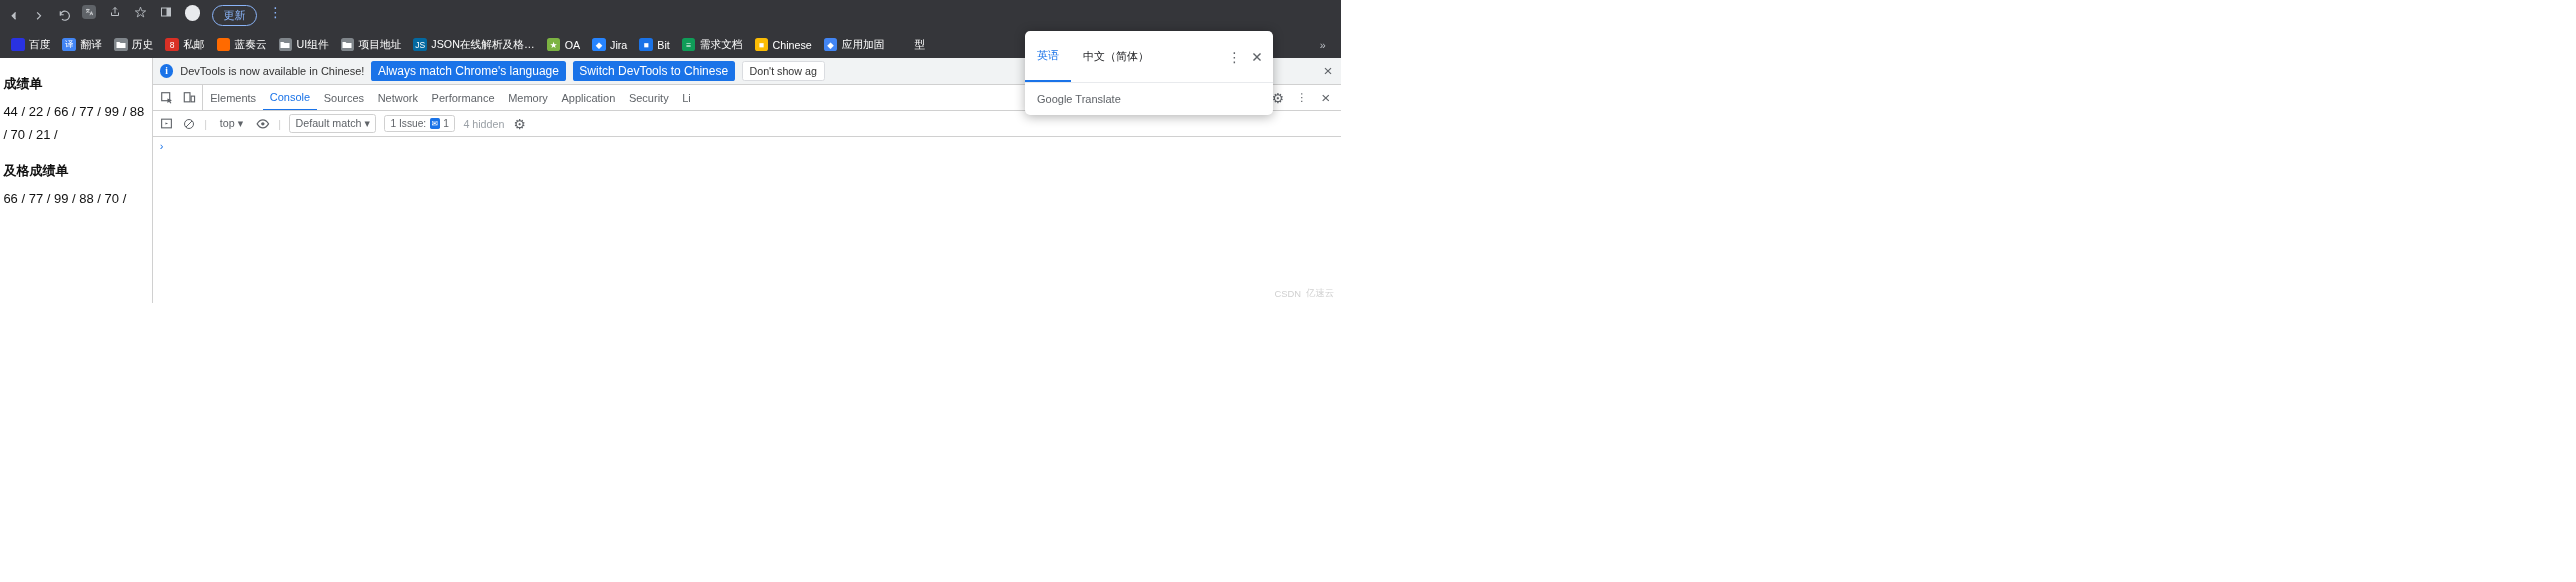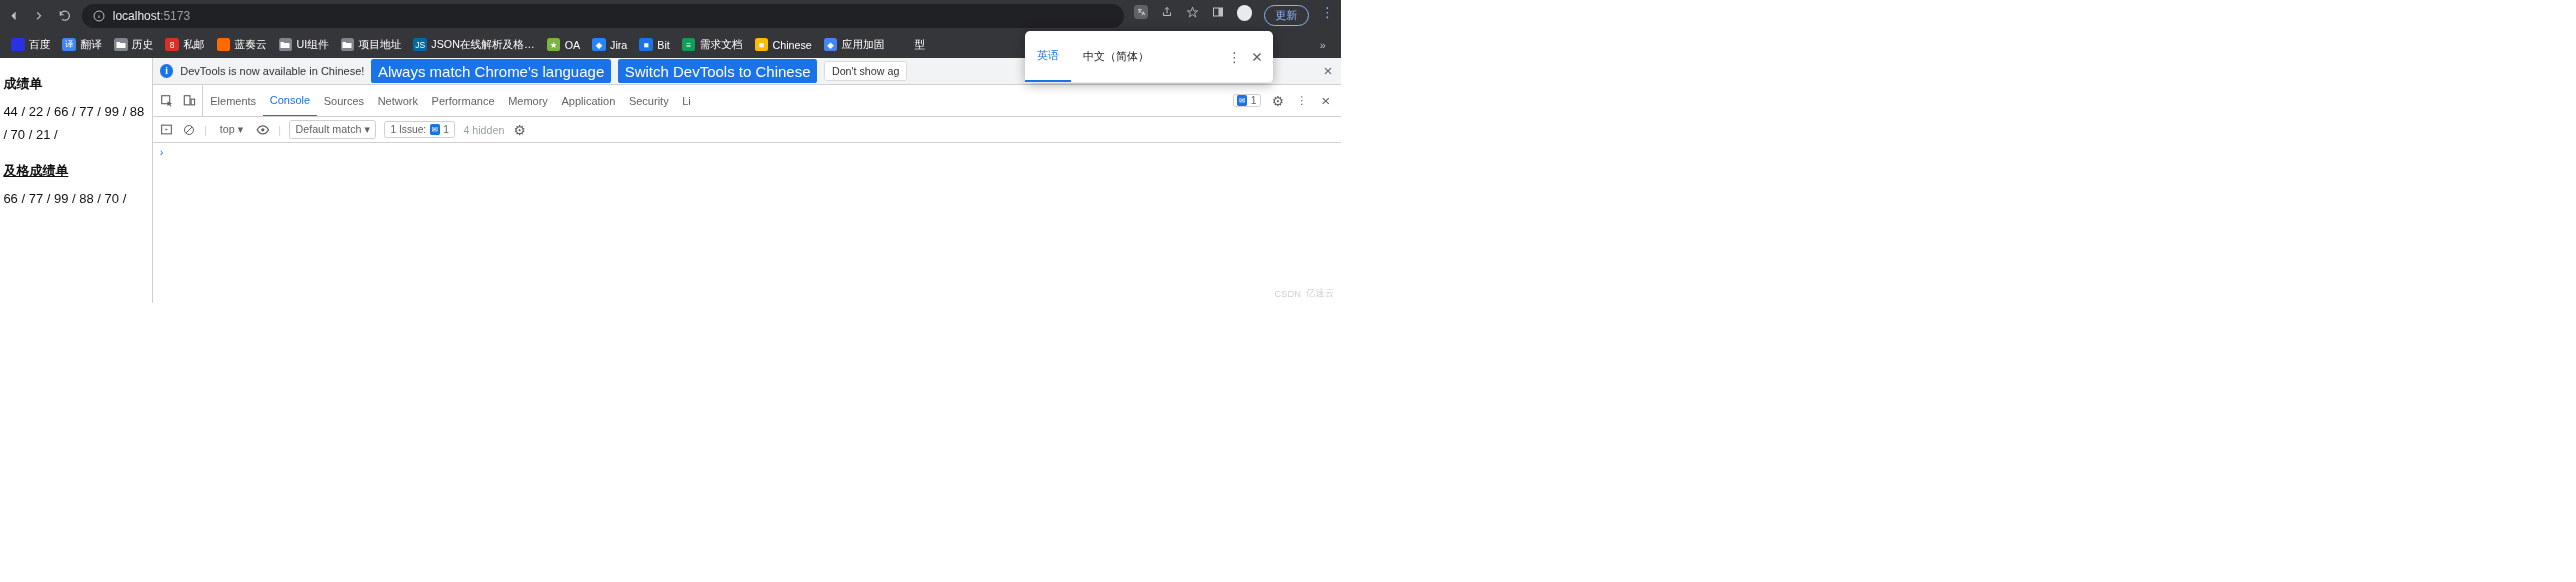--- a/index.html
+++ b/index.html
@@ -24,26 +24,26 @@
 
 
 .split { display:flex; height:calc(100% - 58px); }
 .page { width:152px; padding:10.2px 3.4px; font-size:13px; color:#111; line-height:1.8; }
 .page h3 { font-size:13px; font-weight:600; margin:3.4px 0 5.1px; }
 .dev { flex:1; border-left:0.9px solid #d0d0d0; background:#fff; display:flex; flex-direction:column; position:relative; }
 
 
 .infobar { height:27px; border-bottom:0.9px solid #d0d0d0; display:flex; align-items:center; padding:0 6.8px; gap:6.8px; font-size:11px; color:#333; background:#f1f3f4; }
 .info-i { width:13.7px; height:13.7px; border-radius:50%; background:#1a73e8; color:#fff; font-weight:bold; font-size:9.4px; display:flex; align-items:center; justify-content:center; font-family:serif; }
-.bluebtn { background:#1a73e8; color:#fff; border-radius:2.6px; padding:3.4px 6.8px; font-size:15px; }
+.bluebtn { background:#1a73e8; color:#fff; border-radius:2.6px; padding:3.4px 6.8px; font-size:12px; }
 .graybtn { background:#fff; border:0.9px solid #dadce0; border-radius:2.6px; padding:2.6px 6.8px; font-size:10.7px; color:#333; }
 .infobar .x { position:absolute; right:8.5px; font-size:15.4px; color:#5f6368; }
 
 
-.tabs { height:32px; border-bottom:0.9px solid #d0d0d0; display:flex; align-items:center; font-size:11px; color:#5f6368; position:relative; }
+.tabs { height:26px; border-bottom:0.9px solid #d0d0d0; display:flex; align-items:center; font-size:11px; color:#5f6368; position:relative; }
 .tabsL { display:flex; gap:8.5px; padding:0 6.8px; border-right:0.9px solid #d0d0d0; height:100%; align-items:center; }
 .tabitem { padding:0 6.8px; height:100%; display:flex; align-items:center; }
 .tabitem.active { color:#1a73e8; border-bottom:1.7px solid #1a73e8; }
 .tabsR { margin-left:auto; display:flex; align-items:center; gap:10.2px; padding:0 8.5px; }
 .badge { border:0.9px solid #d0d0d0; border-radius:2.6px; padding:0 3.4px; display:flex; gap:3.4px; align-items:center; font-size:10.2px; }
 .badge .sq { width:10.2px; height:10.2px; background:#1a73e8; color:#fff; font-size:7.7px; display:flex; align-items:center; justify-content:center; border-radius:1.7px; }
 
 
 .conbar { height:26px; border-bottom:0.9px solid #d0d0d0; display:flex; align-items:center; padding:0 6.8px; gap:8.5px; font-size:10.7px; color:#5f6368; }
 .conbar .filter { flex:1; height:17px; border:0.9px solid #d0d0d0; border-radius:2.6px; padding:0 6.8px; font-size:10.2px; color:#9aa0a6; margin:0 6.8px; }
@@ -77,30 +77,20 @@
         <svg width="13.7" height="13.7" viewBox="0 0 24 24">
           <path d="M9 6l6 6-6 6" stroke="currentColor" stroke-width="2" fill="none"></path>
         </svg>
       </span>
     <span class="navicon">
         <svg width="13.7" height="13.7" viewBox="0 0 24 24">
           <path d="M4 12a8 8 0 1 1 3 6M4 4v6h6" stroke="currentColor" stroke-width="2" fill="none"></path>
         </svg>
       </span>
   </div>
-  <div class="omnibox">
-    <span class="navicon">
-        <svg width="12" height="12" viewBox="0 0 24 24">
-          <circle cx="12" cy="12" r="10" stroke="currentColor" stroke-width="2" fill="none"></circle>
-          <line x1="12" y1="8" x2="12" y2="8" stroke="currentColor" stroke-width="2"></line>
-          <line x1="12" y1="11" x2="12" y2="16" stroke="currentColor" stroke-width="2"></line>
-        </svg>
-      </span>
-    <span><span class="host">localhost</span><span>:5173</span></span>
-  </div>
   <div class="right-tools">
     <span class="navicon" style="background:#5f6368;border-radius:3.4px;padding:2.6px;">
         <svg width="12" height="12" viewBox="0 0 24 24">
           <path d="M3 5h10M8 3v2M5 5c0 4 3 8 8 8M11 5c0 4-3 8-8 8M14 21l4-10 4 10M15.5 17h5" stroke="#e8eaed" stroke-width="2" fill="none"></path>
         </svg>
       </span>
     <span class="navicon">
         <svg width="12" height="12" viewBox="0 0 24 24">
           <path d="M12 3v12M8 7l4-4 4 4M5 13v6h14v-6" stroke="currentColor" stroke-width="2" fill="none"></path>
         </svg>
@@ -195,21 +185,21 @@
       <span class="bico" style="color: rgb(255, 255, 255);"></span>
       <span>型</span>
     </div>
     <span class="chev">»</span>
 </div>
 
 <div class="split">
   <div class="page">
     <h3>成绩单</h3>
     <div>44 / 22 / 66 / 77 / 99 / 88 / 70 / 21 /</div>
-    <h3 style="margin-top:12px;text-decoration:underline;">及格成绩单</h3>
+    <h3 style="margin-top:12px;">及格成绩单</h3>
     <div>66 / 77 / 99 / 88 / 70 /</div>
   </div>
 
   <div class="dev">
     <div class="infobar">
       <span class="info-i">i</span>
       <span>DevTools is now available in Chinese!</span>
       <span class="bluebtn">Always match Chrome's language</span>
       <span class="bluebtn">Switch DevTools to Chinese</span>
       <span class="graybtn">Don't show ag</span>
@@ -293,19 +283,20 @@
 
 <div class="trans">
   <div class="tt">
     <span class="tg active">英语</span>
     <span class="tg">中文（简体）</span>
     <span class="tools">
       <span>⋮</span>
       <span>✕</span>
     </span>
   </div>
+  <div class="tb"><b>Google</b><span> Translate</span></div>
 </div>
 
 <div class="wm">
   <span>CSDN</span>
     <span>亿速云</span>
 </div>
 
 
 </body></html>

